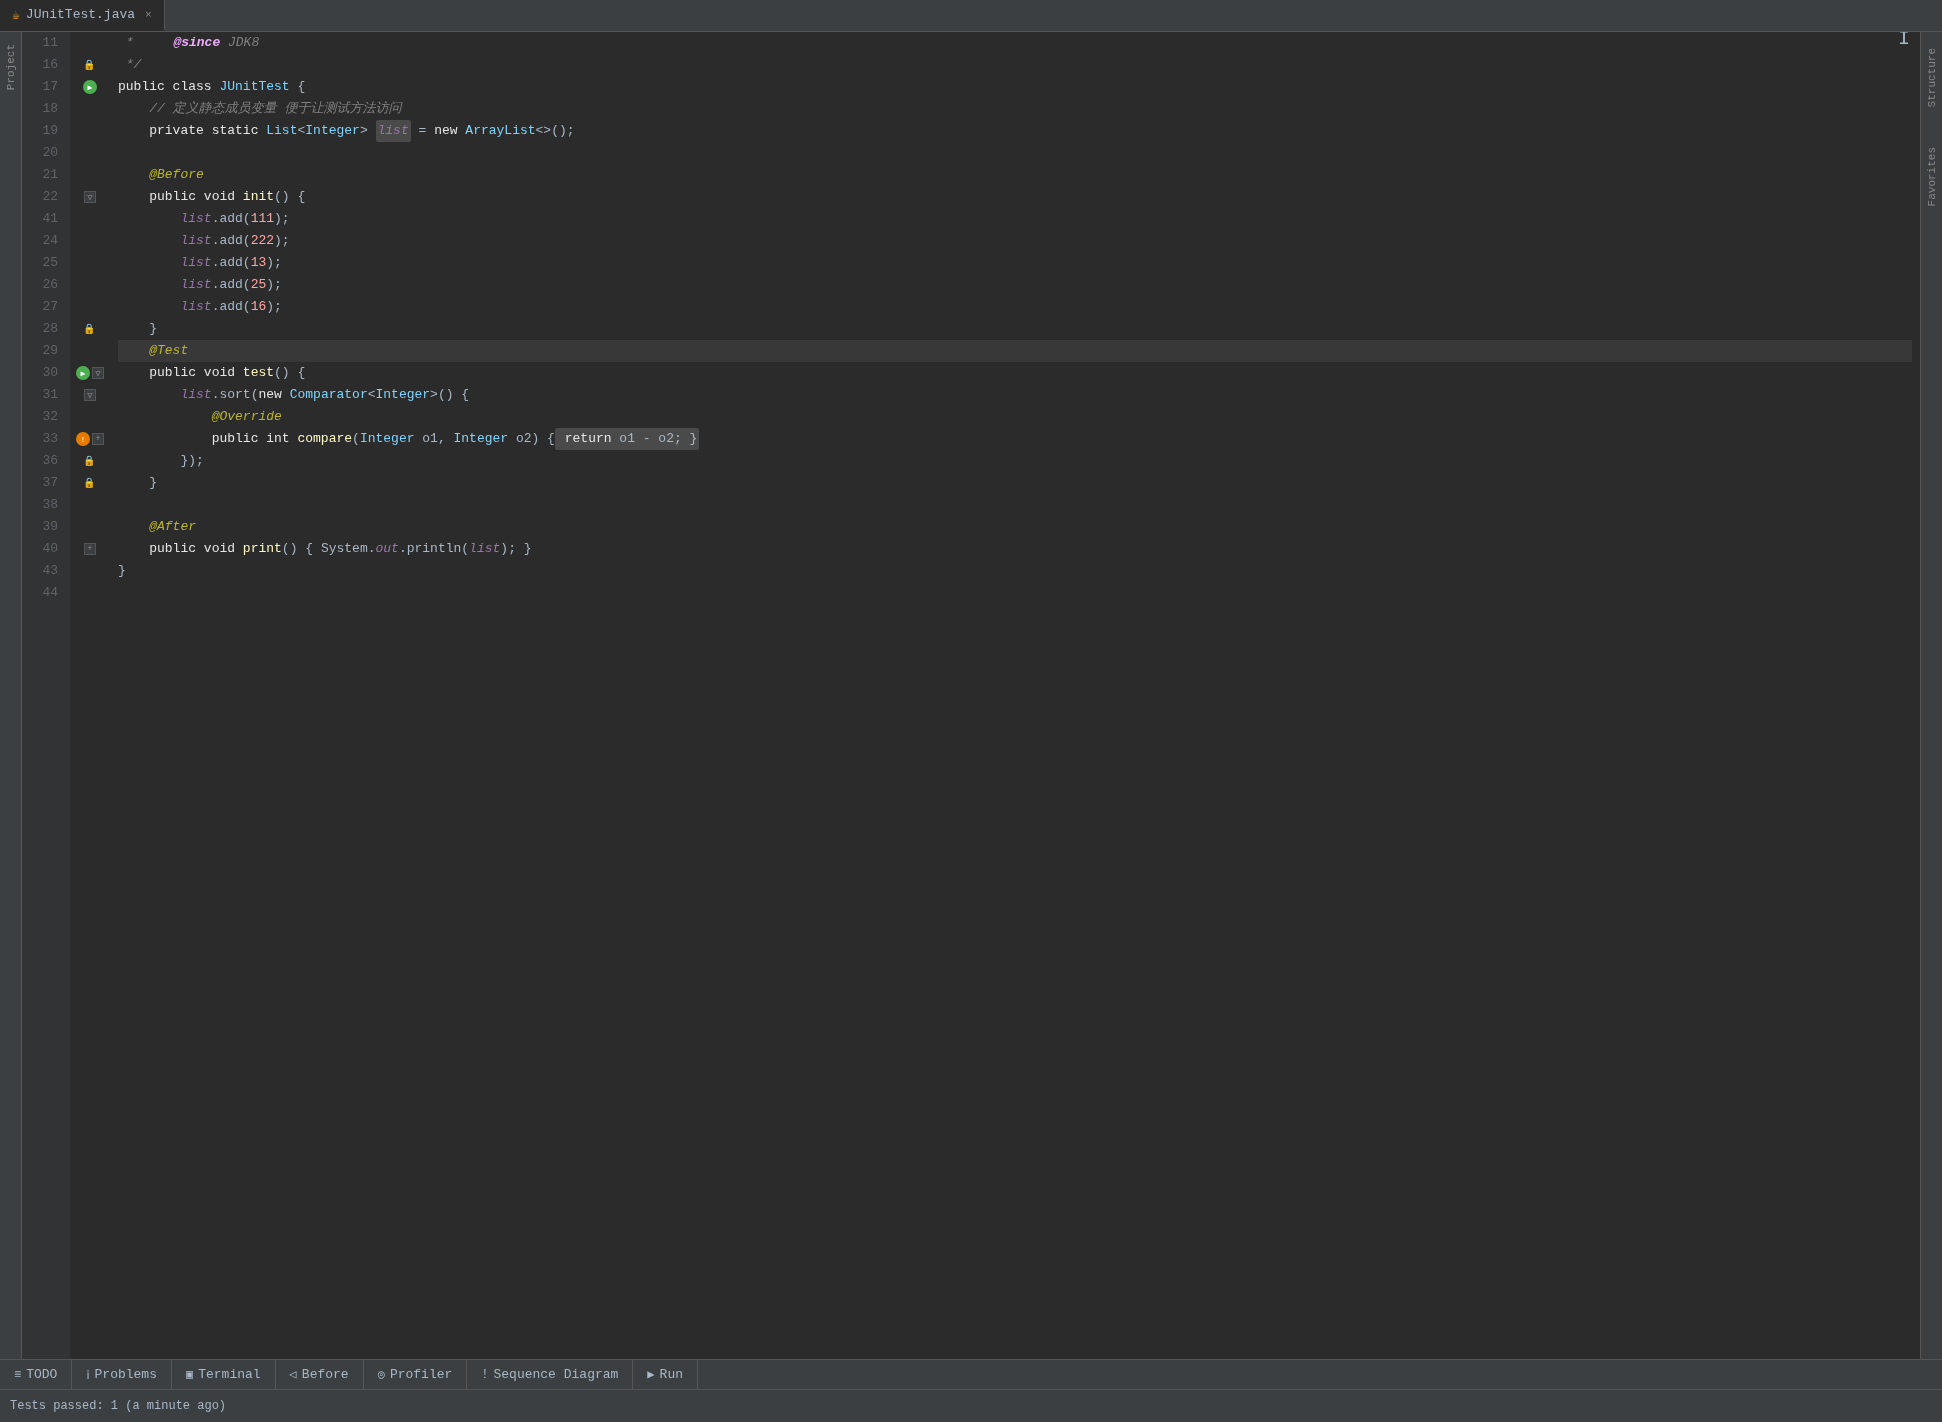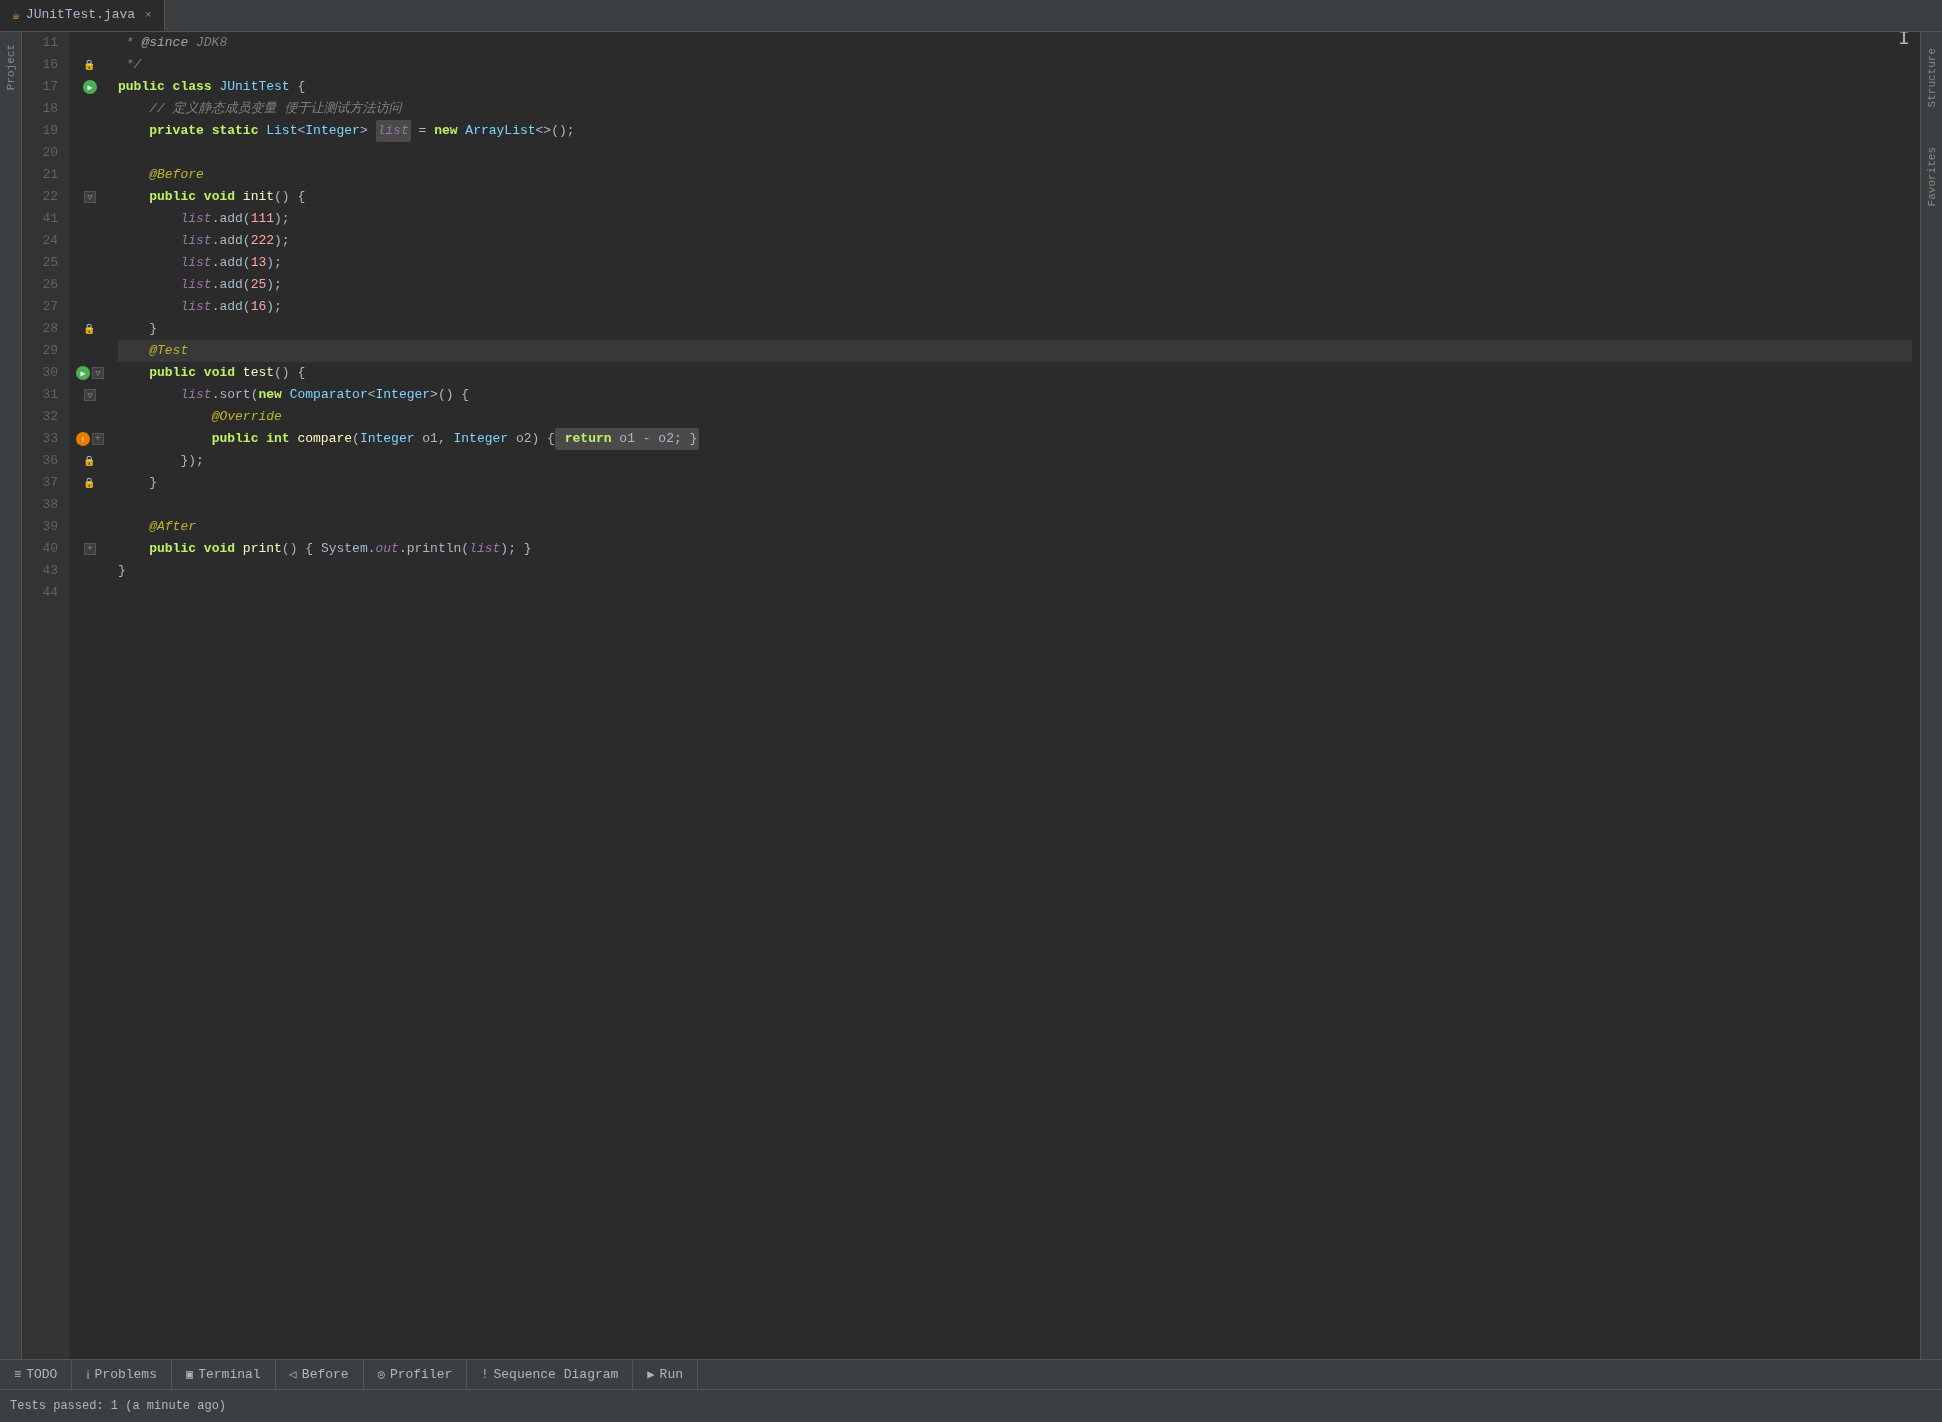--- a/index.html
+++ b/index.html
@@ -138,29 +138,29 @@
       font-size: 13px;
       overflow: visible;
     }
     .code-line {
       height: 22px;
       display: flex;
       align-items: center;
     }
 
     
-    .kw { color: #bef264; font-weight: bold; }
+    .kw { color: #e5e5e5; font-weight: normal; }
     .cls { color: #7dd3fc; }
     .fn { color: #fef9c3; }
     .num { color: #fca5a5; text-align: right; }
     .cmt { color: #808080; font-style: italic; }
     .ann { color: #bbb529; font-style: italic; }
     .italic-var { color: #9876aa; font-style: italic; }
     .plain { color: #a9b7c6; }
-    .since { color: #a3a3a3; font-style: italic; font-weight: normal; }
+    .since { color: #f0abfc; font-style: italic; font-weight: bold; margin-left: 32px; }
 
     
     .text-cursor {
       position: absolute;
       right: 20px;
       top: 50%;
       transform: translateY(-50%);
       color: #a9b7c6;
       font-size: 18px;
       pointer-events: none;

